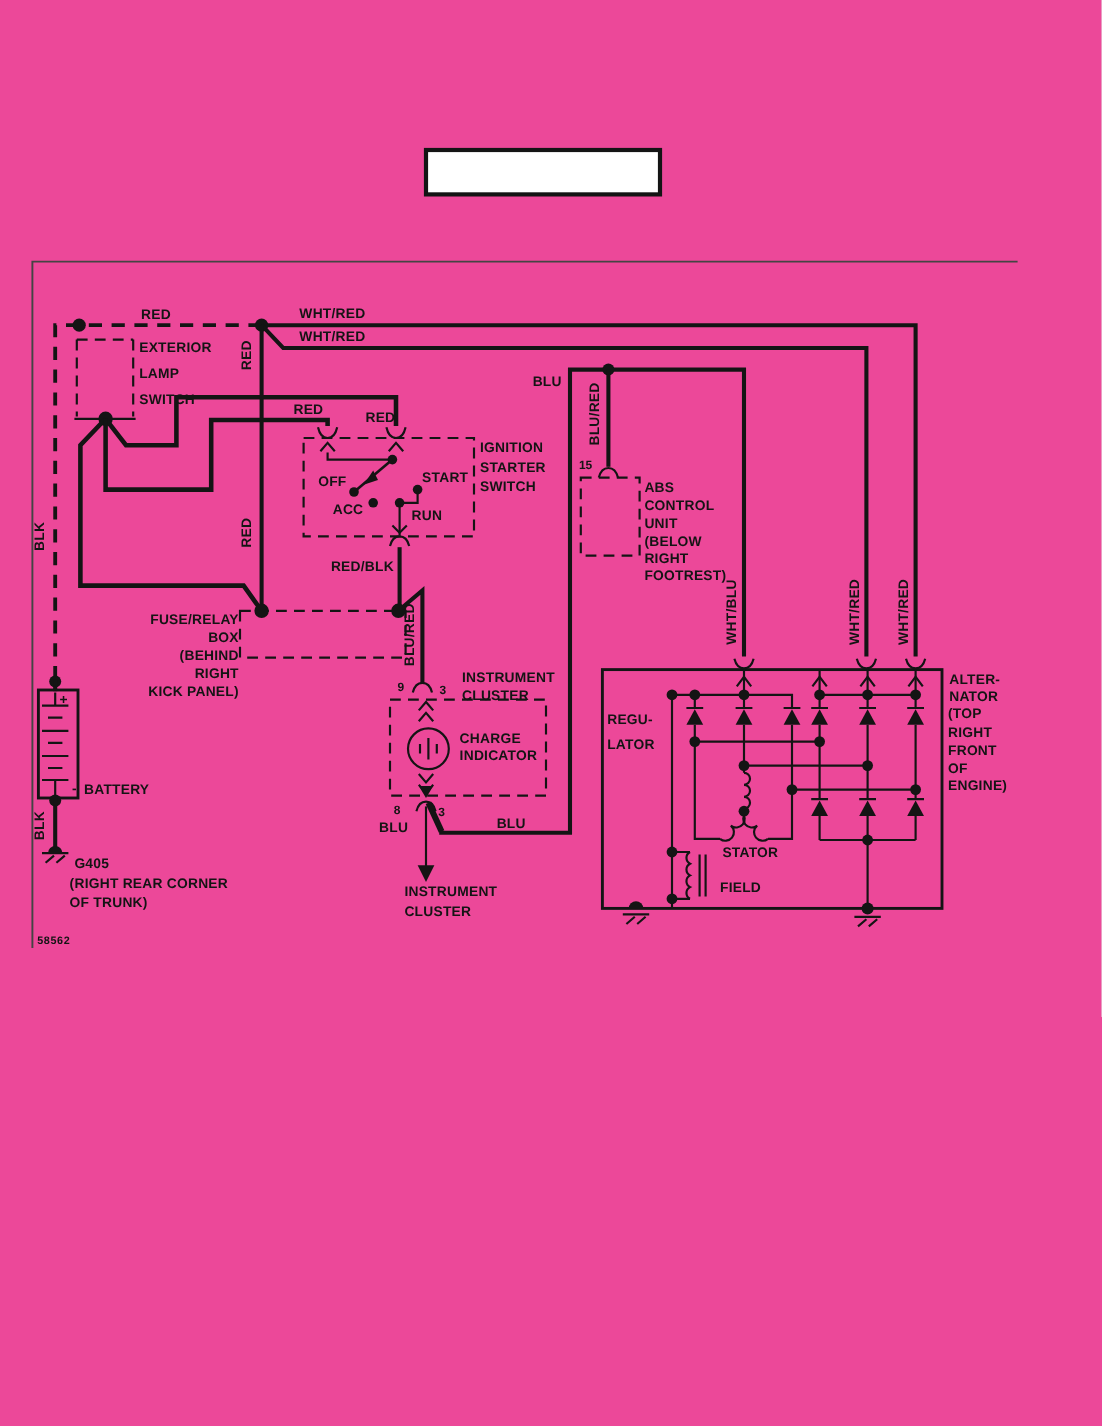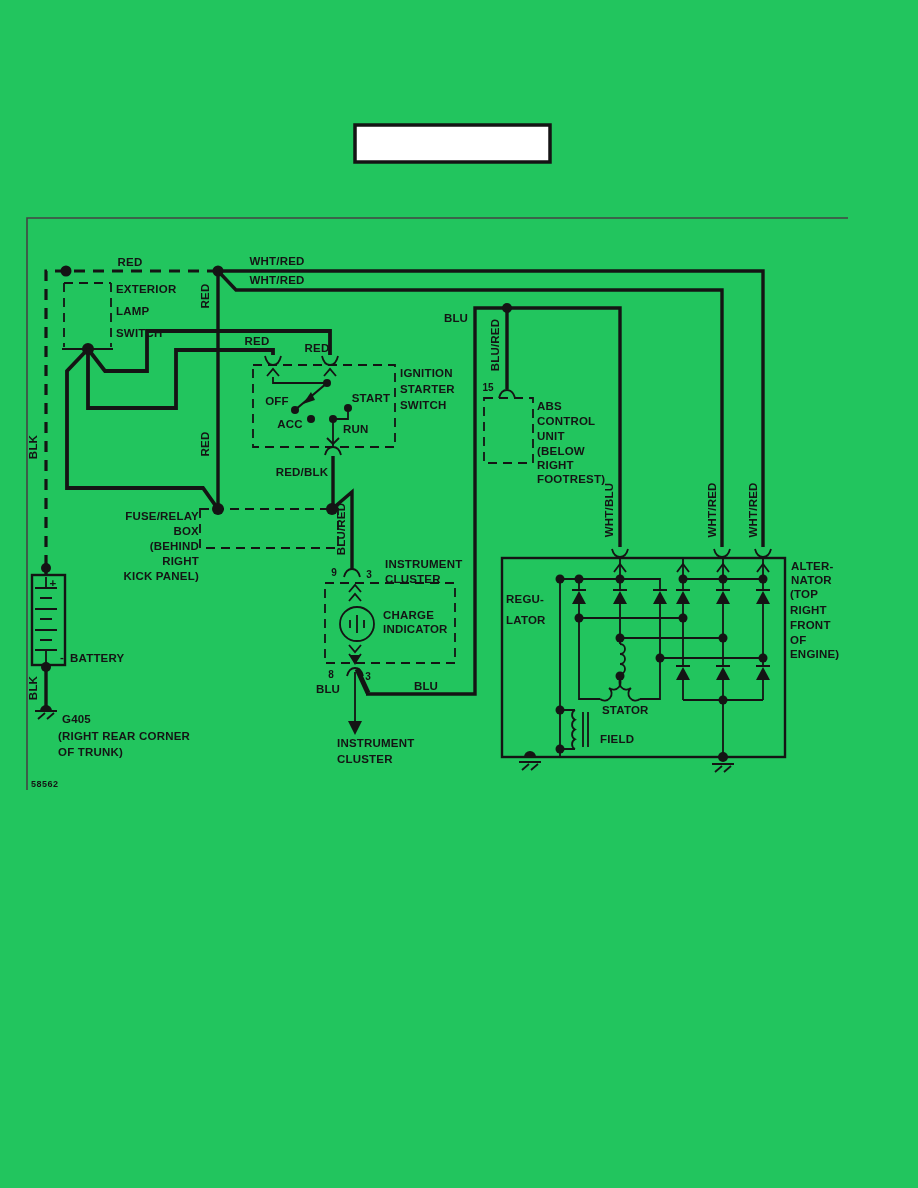--- a/index.html
+++ b/index.html
@@ -1,16 +1,16 @@
 <!DOCTYPE html>
 <html><head>
 <meta charset="utf-8">
 <style>
   html,body{margin:0;padding:0;background:#e8e8e8;}
-  .page{position:relative;width:918px;height:1188px;background:#22c55e;margin:0 auto;overflow:hidden;}
+  .page{position:relative;width:918px;height:1188px;background:#ec4899;margin:0 auto;overflow:hidden;}
   svg{position:absolute;left:0;top:0;}
   text{font-family:"Liberation Sans","DejaVu Sans",sans-serif;font-weight:bold;fill:#141414;}
   .lbl{font-size:11.5px;letter-spacing:.2px;}
   .lbl-sm{font-size:10px;}
   .fig{font-size:9px;letter-spacing:.5px;}
   .w-thick{stroke:#141414;stroke-width:3.4;fill:none;}
   .w-xthick{stroke:#141414;stroke-width:3.8;fill:none;}
   .w-thin{stroke:#141414;stroke-width:1.8;fill:none;}
   .w-dash{stroke:#141414;stroke-width:3.2;fill:none;stroke-dasharray:11 8;}
   .box-dash{stroke:#141414;stroke-width:1.8;fill:none;stroke-dasharray:9 6;}

